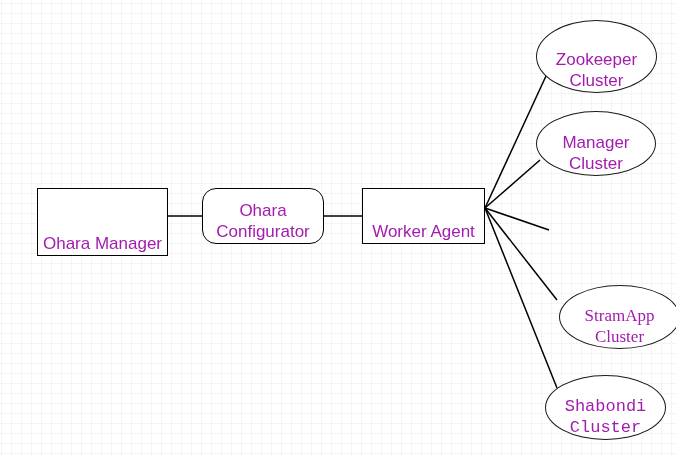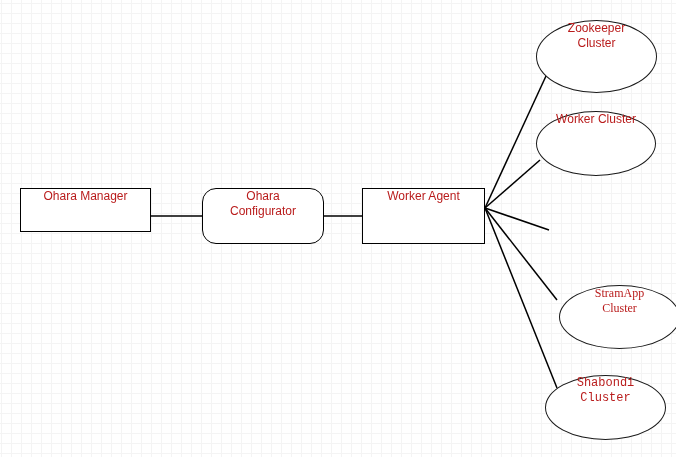--- a/index.html
+++ b/index.html
@@ -33,26 +33,26 @@
   #edges {
     position: absolute;
     left: 0;
     top: 0;
     width: 676px;
     height: 457px;
   }
   .node {
     position: absolute;
     display: flex;
-    align-items: flex-start;
+    align-items: flex-end;
     justify-content: center;
     text-align: center;
-    color: #b91c1c;
+    color: #a21caf;
     font-family: "Liberation Sans", sans-serif;
-    font-size: 12px;
+    font-size: 17px;
     line-height: 1.28;
     box-sizing: border-box;
     background: #ffffff;
   }
   .node.box {
     border: 1.6px solid #000000;
   }
   .node.ellipse {
     border: 1.3px solid #1a1a1a;
     border-radius: 50%;
@@ -72,40 +72,40 @@
         <line x1="151" y1="216" x2="202" y2="216"></line>
         <line x1="324" y1="216" x2="362" y2="216"></line>
         <line x1="485" y1="208" x2="546" y2="76"></line>
         <line x1="485" y1="208" x2="540" y2="160"></line>
         <line x1="485" y1="208" x2="549" y2="230"></line>
         <line x1="485" y1="208" x2="557" y2="300"></line>
         <line x1="485" y1="208" x2="557" y2="388"></line>
       </g>
   </svg>
 
-  <div class="node box" style="left: 20px; top: 188px; width: 131px; height: 44px;">
+  <div class="node box" style="left: 37px; top: 188px; width: 131px; height: 68px;">
     <span class="label">Ohara Manager</span>
   </div>
 
   <div class="node box" style="left: 202px; top: 188px; width: 122px; height: 56px; border-radius: 14px;">
     <span class="label">Ohara
 Configurator</span>
   </div>
 
   <div class="node box" style="left: 362px; top: 188px; width: 123px; height: 56px;">
     <span class="label">Worker Agent</span>
   </div>
 
   <div class="node ellipse" style="left: 536px; top: 20px; width: 121px; height: 73px;">
     <span class="label">Zookeeper
 Cluster</span>
   </div>
 
   <div class="node ellipse" style="left: 536px; top: 111px; width: 120px; height: 65px;">
-    <span class="label">Worker Cluster</span>
+    <span class="label">Manager Cluster</span>
   </div>
 
 
   <div class="node ellipse" style="left: 559px; top: 285px; width: 121px; height: 64px; font-family: Liberation Serif, serif;">
     <span class="label">StramApp
 Cluster</span>
   </div>
 
   <div class="node ellipse" style="left: 545px; top: 375px; width: 121px; height: 65px; font-family: Liberation Mono, monospace;">
     <span class="label">Shabondi

